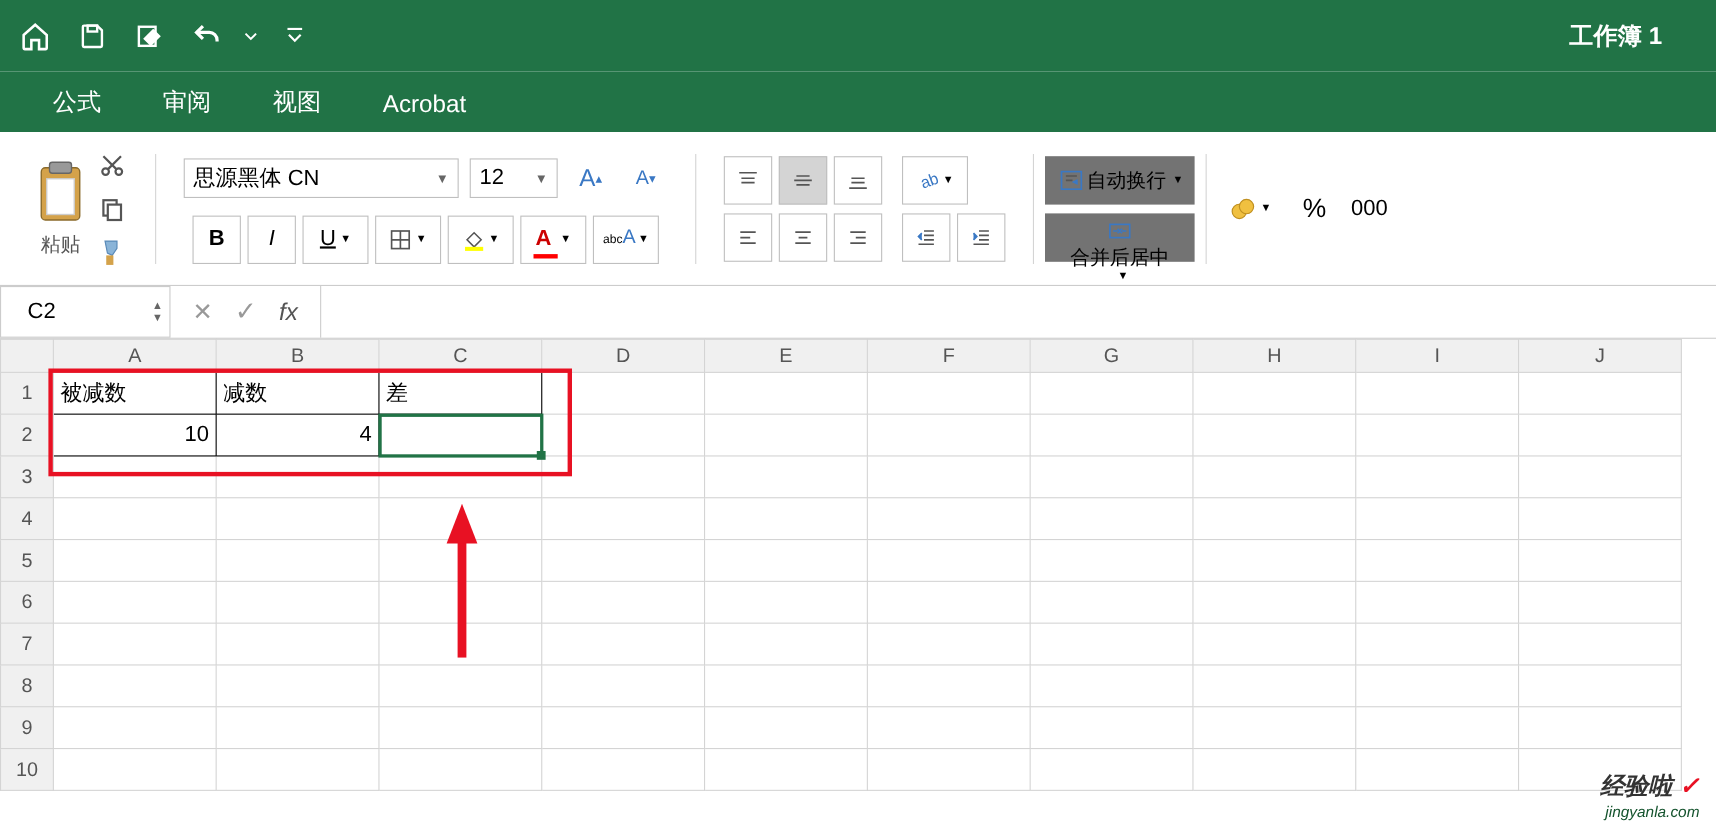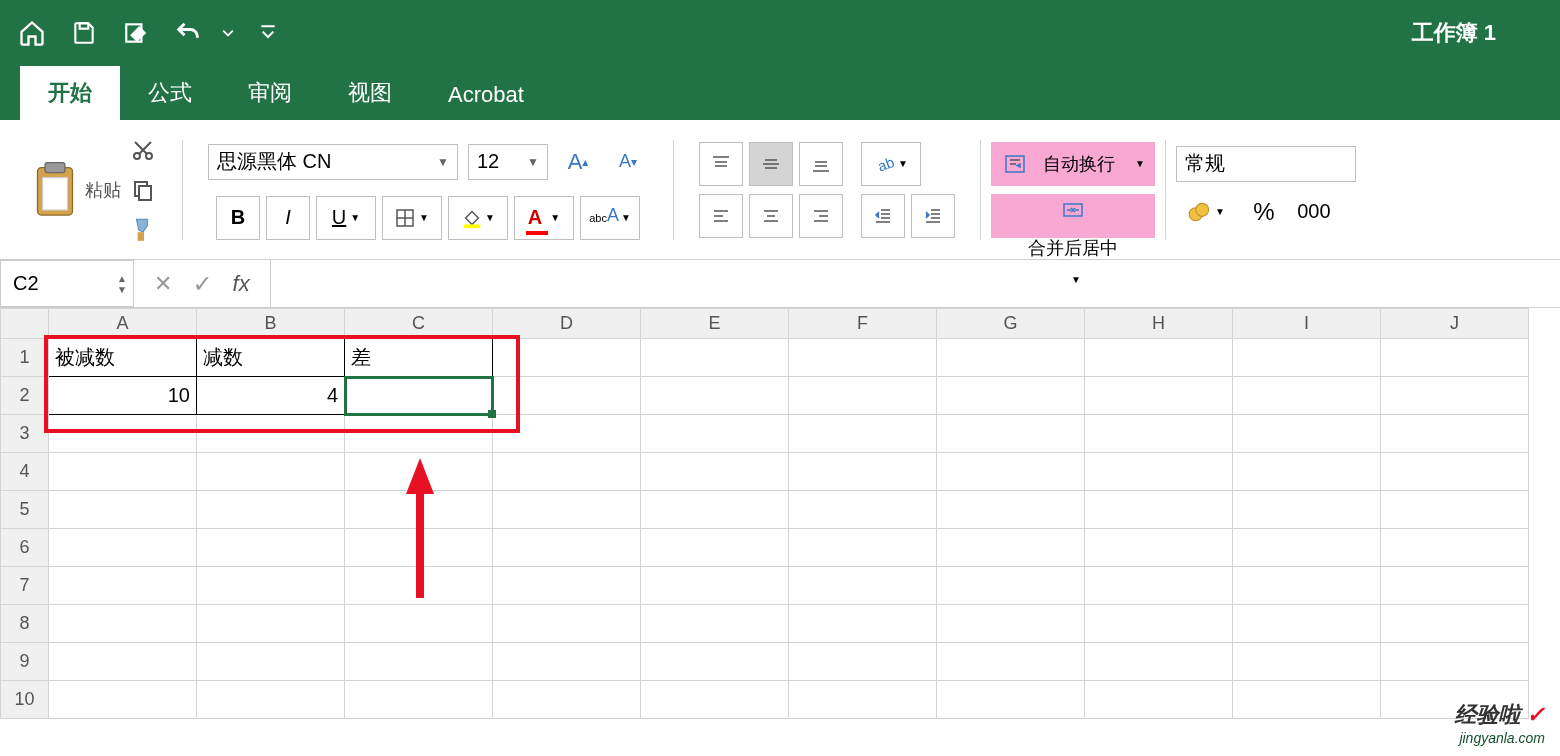--- a/index.html
+++ b/index.html
@@ -2,60 +2,60 @@
 <html><head>
 <meta charset="utf-8">
 <style>
 * { margin: 0; padding: 0; box-sizing: border-box; font-family: "思源黑体 CN", "Microsoft YaHei", sans-serif; }
 body { background: #fff; width: 1560px; height: 756px; overflow: hidden; position: relative; }
 
 
 .title-bar { background: #217346; height: 65px; display: flex; align-items: center; padding: 0 10px; position: relative; }
 .title-bar .qat { display: flex; align-items: center; gap: 8px; }
 .title-bar .qat-btn { width: 44px; height: 44px; display: flex; align-items: center; justify-content: center; color: #fff; cursor: pointer; }
-.title-bar .doc-title { position: absolute; right: 64px; color: #fff; font-size: 22px; font-weight: bold; }
+.title-bar .doc-title { position: absolute; right: 49px; color: #fff; font-size: 22px; font-weight: bold; }
 
 
 .ribbon-tabs { background: #217346; height: 55px; display: flex; align-items: flex-end; padding-left: 20px; gap: 0; }
 .ribbon-tab { padding: 12px 28px; color: #fff; font-size: 22px; cursor: pointer; }
 .ribbon-tab.active { background: #fff; color: #217346; font-weight: bold; }
 
 
 .ribbon { background: #fff; border-bottom: 1px solid #ccc; height: 140px; display: flex; padding: 10px 15px; align-items: center; }
 .ribbon-group { display: flex; flex-direction: column; align-items: center; padding: 0 15px; height: 100%; justify-content: center; border-right: none; }
 .ribbon-sep { width: 1px; height: 100px; background: #d4d4d4; margin: 0 10px; }
-.paste-big { display: flex; flex-direction: row; align-items: center; gap: 5px; }
+.paste-big { display: flex; flex-direction: column; align-items: center; gap: 5px; }
 .paste-label { font-size: 18px; color: #555; }
 .mini-col { display: flex; flex-direction: column; gap: 12px; margin-left: 8px; }
 .mini-icon { width: 28px; height: 28px; display: flex; align-items: center; justify-content: center; }
 
 .font-row { display: flex; gap: 10px; margin-bottom: 12px; align-items: center; }
 .font-row2 { display: flex; gap: 6px; align-items: center; }
 .combo { border: 1px solid #bfbfbf; background: #fff; display: flex; align-items: center; padding: 4px 8px; font-size: 20px; height: 36px; }
 .combo .dd { margin-left: auto; color: #666; font-size: 12px; }
 .font-name { width: 250px; }
 .font-size { width: 80px; }
 .btn { border: 1px solid #bfbfbf; background: #fff; width: 44px; height: 44px; display: flex; align-items: center; justify-content: center; font-size: 20px; cursor: pointer; }
 .btn.wide { width: 60px; }
 .btn.sel { background: #d4d4d4; }
 
 .align-grid { display: flex; flex-direction: column; gap: 8px; }
 .align-row { display: flex; gap: 6px; }
 
 .wrap-group { display: flex; flex-direction: column; gap: 8px; }
-.wrap-btn { border: 1px solid #bfbfbf; background: #f9a8d4; display: flex; align-items: center; padding: 4px 10px; height: 44px; font-size: 18px; gap: 14px; }
+.wrap-btn { border: 1px solid #bfbfbf; background: #737373; display: flex; align-items: center; padding: 4px 10px; height: 44px; font-size: 18px; gap: 0; }
 .wrap-btn .wicon { width: 28px; height: 28px; display: flex; align-items: center; justify-content: center; }
 
 .num-group { display: flex; flex-direction: column; gap: 8px; }
 .num-combo { width: 180px; }
 .num-row { display: flex; gap: 6px; }
 
 
 .formula-bar { height: 48px; border-bottom: 1px solid #ccc; display: flex; align-items: stretch; background: #fff; }
-.name-box { width: 134px; border: 1px solid #ccc; display: flex; align-items: center; padding: 0 12px; font-size: 20px; position: relative; }
+.name-box { width: 155px; border: 1px solid #ccc; display: flex; align-items: center; padding: 0 24px; font-size: 20px; position: relative; }
 .name-box .spin { position: absolute; right: 6px; display: flex; flex-direction: column; font-size: 10px; color: #666; }
 .fb-btns { display: flex; align-items: center; gap: 20px; padding: 0 20px; color: #999; }
 .fb-input { flex: 1; border-left: 1px solid #ccc; padding: 0 12px; display: flex; align-items: center; font-size: 20px; }
 
 
 .grid-wrap { position: relative; }
 .grid { border-collapse: collapse; table-layout: fixed; }
 .grid th, .grid td { border: 1px solid #d4d4d4; }
 .grid .corner { width: 48px; height: 30px; background: #f0f0f0; }
 .grid .col-h { height: 30px; background: #f0f0f0; font-weight: normal; font-size: 18px; color: #555; text-align: center; }
@@ -122,21 +122,20 @@
     <div class="qat-btn">
       <svg width="16" height="16" viewBox="0 0 12 12">
           <path d="M1 1h10M2 5l4 4 4-4" stroke="white" stroke-width="1.5" fill="none"></path>
         </svg>
     </div>
   </div>
   <div class="doc-title">工作簿 1</div>
 </div>
 
 <div class="ribbon-tabs">
-  <div class="ribbon-tab active">开始</div>
   <div class="ribbon-tab">公式</div>
   <div class="ribbon-tab">审阅</div>
   <div class="ribbon-tab">视图</div>
   <div class="ribbon-tab">Acrobat</div>
 </div>
 
 <div class="ribbon">
 
   <div class="ribbon-group" style="flex-direction:row; align-items:center;">
     <div class="paste-big">
@@ -331,23 +330,20 @@
             <path d="M6 12h4M14 12h4M10 10l2 2-2 2M14 10l-2 2 2 2" stroke="#3a78c4"></path>
           </svg>
         </div>
       <span>合并后居中</span>
       <span style="font-size:10px;margin-left:6px;">▼</span>
     </div>
   </div>
   <div class="ribbon-sep"></div>
 
   <div class="num-group">
-    <div class="combo num-combo">
-      <span>常规</span>
-    </div>
     <div class="num-row">
       <div class="btn wide" style="border:none;">
         <svg width="26" height="26" viewBox="0 0 24 24">
             <circle cx="8" cy="14" r="6" fill="#f0c040" stroke="#c09020"></circle>
             <circle cx="14" cy="10" r="6" fill="#f0c040" stroke="#c09020"></circle>
           </svg>
         <span style="font-size:10px;margin-left:2px;">▼</span>
       </div>
       <div class="btn" style="border:none;font-size:24px;">%</div>
       <div class="btn" style="border:none;font-size:20px;">000</div>

